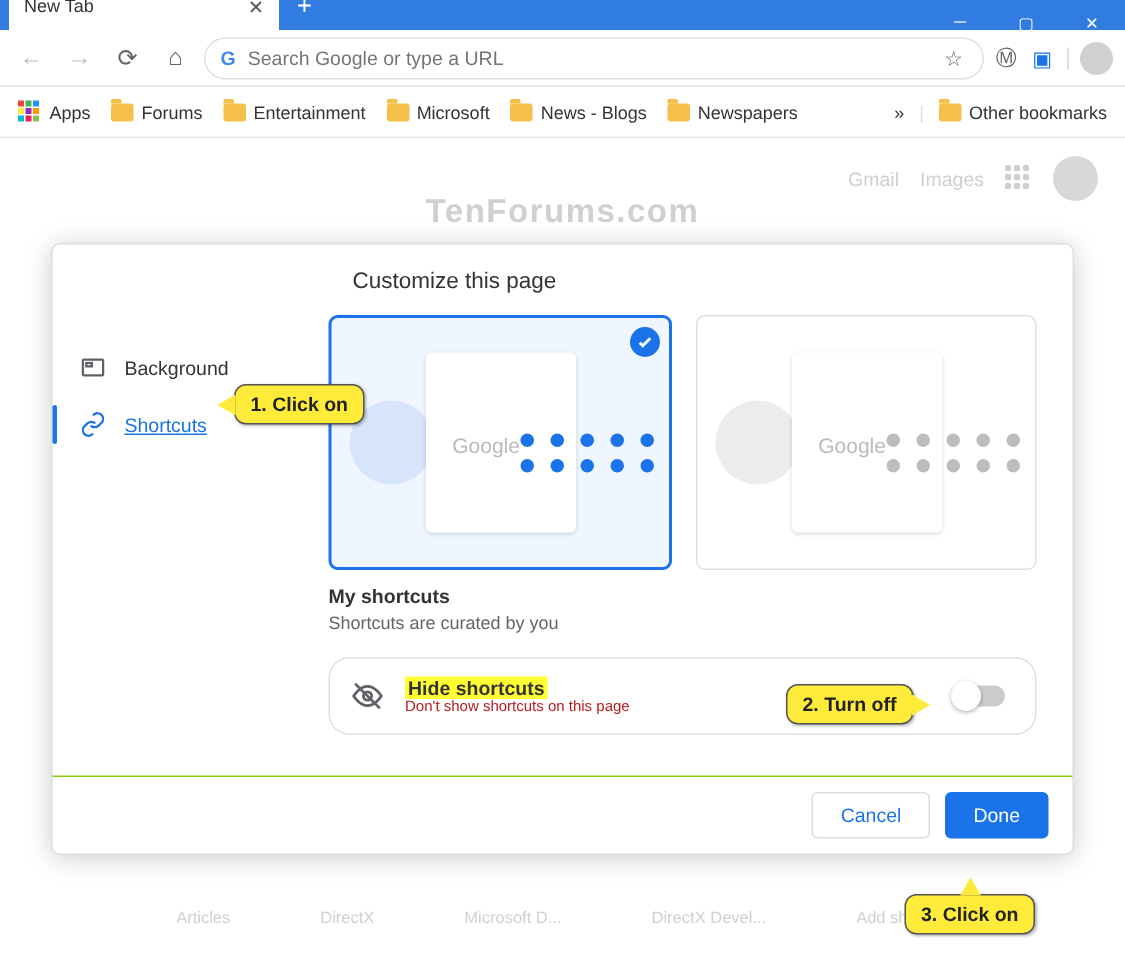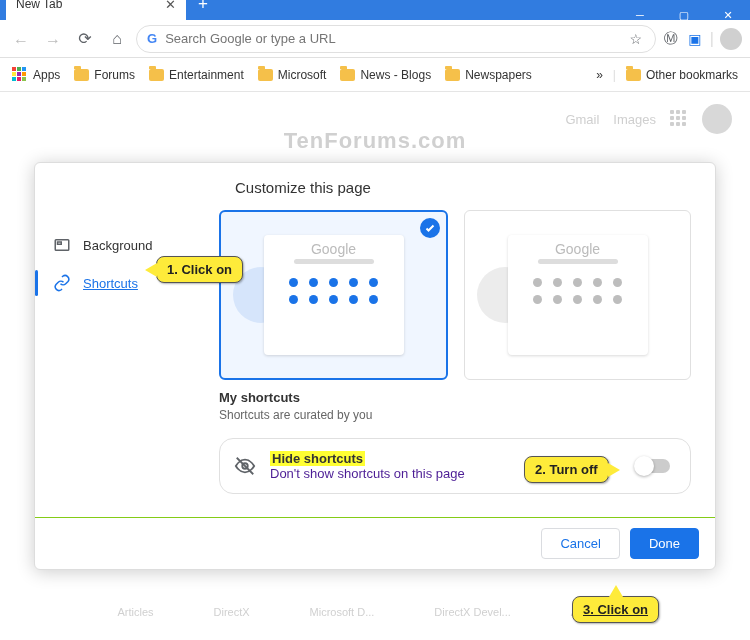--- a/index.html
+++ b/index.html
@@ -52,57 +52,57 @@
 .side-item { display:flex; align-items:center; gap:12px; padding:10px 18px; font-size:13px; color:#333; cursor:pointer; position:relative; }
 .side-item.sel { color:#1a73e8;text-decoration:underline; }
 .side-item.sel::before { content:''; position:absolute; left:0; top:6px; bottom:6px; width:3px; background:#1a73e8; border-radius:2px; }
 .side-ic { width:18px; height:18px; }
 
 .content { flex:1; padding:4px 24px 0 24px; }
 .cards { display:flex; gap:16px; }
 .card { flex:1; border:1px solid #e0e0e0; border-radius:6px; padding:10px; display:flex; align-items:center; justify-content:center; position:relative; height:170px; cursor:pointer; }
 .card.sel { border:2px solid #1a73e8; background:#f0f6ff; }
 .check { position:absolute; top:6px; right:6px; width:20px; height:20px; background:#1a73e8; border-radius:50%; display:flex; align-items:center; justify-content:center; }
-.preview { width:140px; height:120px; background:#fff; border-radius:4px; box-shadow:0 1px 3px rgba(0,0,0,0.15); display:flex; flex-direction:column; align-items:center; padding:0; }
+.preview { width:100px; height:120px; background:#fff; border-radius:4px; box-shadow:0 1px 3px rgba(0,0,0,0.15); display:flex; flex-direction:row; align-items:center; padding:18px; }
 .prev-logo { font-size:14px; color:#bbb; margin:6px 0 2px; }
 .prev-bar { width:80px; height:5px; background:#ddd; border-radius:3px; }
 .prev-dots { display:grid; grid-template-columns:repeat(5,10px); gap:8px 10px; margin-top:14px;}
 .prev-dots span { width:9px; height:9px; border-radius:50%; }
 .dots-blue span { background:#1a73e8; }
 .dots-grey span { background:#bdbdbd; }
 .bgshape { position:absolute; left:12px; top:50%; transform:translateY(-50%); width:56px; height:56px; border-radius:50%; background:#d6e5fb; z-index:0;}
 .bgshape2 { position:absolute; left:12px; top:50%; transform:translateY(-50%); width:56px; height:56px; border-radius:50%; background:#ececec; z-index:0;}
 .card .preview { position:relative; z-index:1;}
 
 .card-cap { margin-top:10px; font-size:13px; font-weight:600; color:#333; }
 .card-sub { font-size:12px; color:#666; margin-top:3px; }
 .caps { display:flex; gap:16px;flex-direction:column; }
 .caps > div { flex:1; }
 
 .hide-row { margin-top:16px; border:1px solid #e0e0e0; border-radius:14px; padding:12px 14px; display:flex; align-items:center; gap:14px; }
 .hide-ic { width:22px; height:22px; color:#5f6368; }
 .hide-txt { flex:1; }
 .hide-title { font-size:13px; font-weight:600; color:#333; }
 .hide-title .hl { background:#ffff33; padding:0 2px; }
-.hide-sub { font-size:13px; color:#4c1d95; }
+.hide-sub { font-size:10px; color:#b91c1c; }
 .toggle { width:34px; height:14px; background:#ccc; border-radius:8px; position:relative; cursor:pointer; margin-right:6px;}
 .toggle::after { content:''; position:absolute; left:-2px; top:-3px; width:20px; height:20px; background:#fff; border-radius:50%; box-shadow:0 1px 3px rgba(0,0,0,0.3); }
 
 .footer { display:flex; justify-content:flex-end; gap:10px; padding:10px 16px; border-top:1px solid #84cc16; }
 .btn { padding:7px 18px; font-size:13px; border-radius:4px; cursor:pointer; border:1px solid #dadce0; background:#fff; color:#1a73e8; }
 .btn.primary { background:#1a73e8; color:#fff; border-color:#1a73e8; }
 
 
 .callout { position:absolute; background:#feeb3a; border:1px solid #555; border-radius:8px; padding:5px 10px; font-size:13px; font-weight:600; color:#222; box-shadow:1px 1px 2px rgba(0,0,0,0.3); z-index:50; }
 .callout::after { content:''; position:absolute; width:0; height:0; }
 .co1 { top:256px; left:156px; }
 .co1::after { left:-12px; top:50%; transform:translateY(-50%); border-top:7px solid transparent; border-bottom:7px solid transparent; border-right:12px solid #feeb3a; }
 .co2 { top:456px; left:524px; }
 .co2::after { right:-12px; top:50%; transform:translateY(-50%); border-top:7px solid transparent; border-bottom:7px solid transparent; border-left:12px solid #feeb3a; }
-.co3 { top:596px; left:572px;text-decoration:underline; }
+.co3 { top:596px; left:603px; }
 .co3::after { top:-12px; left:50%; transform:translateX(-50%); border-left:7px solid transparent; border-right:7px solid transparent; border-bottom:12px solid #feeb3a; }
 
 svg { display:block; }
 </style>
 </head>
 <body>
 
 <div class="titlebar">
   <div class="tab">
     <span class="tab-title">New Tab</span>

